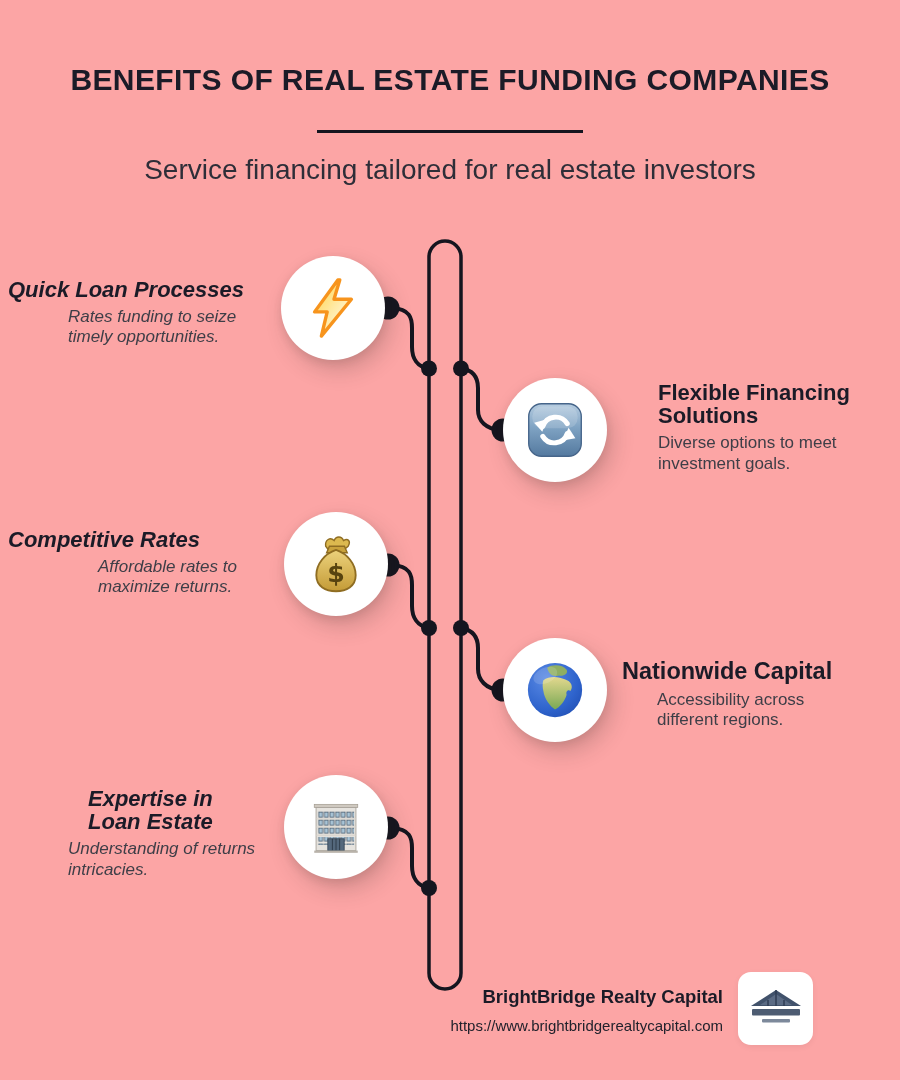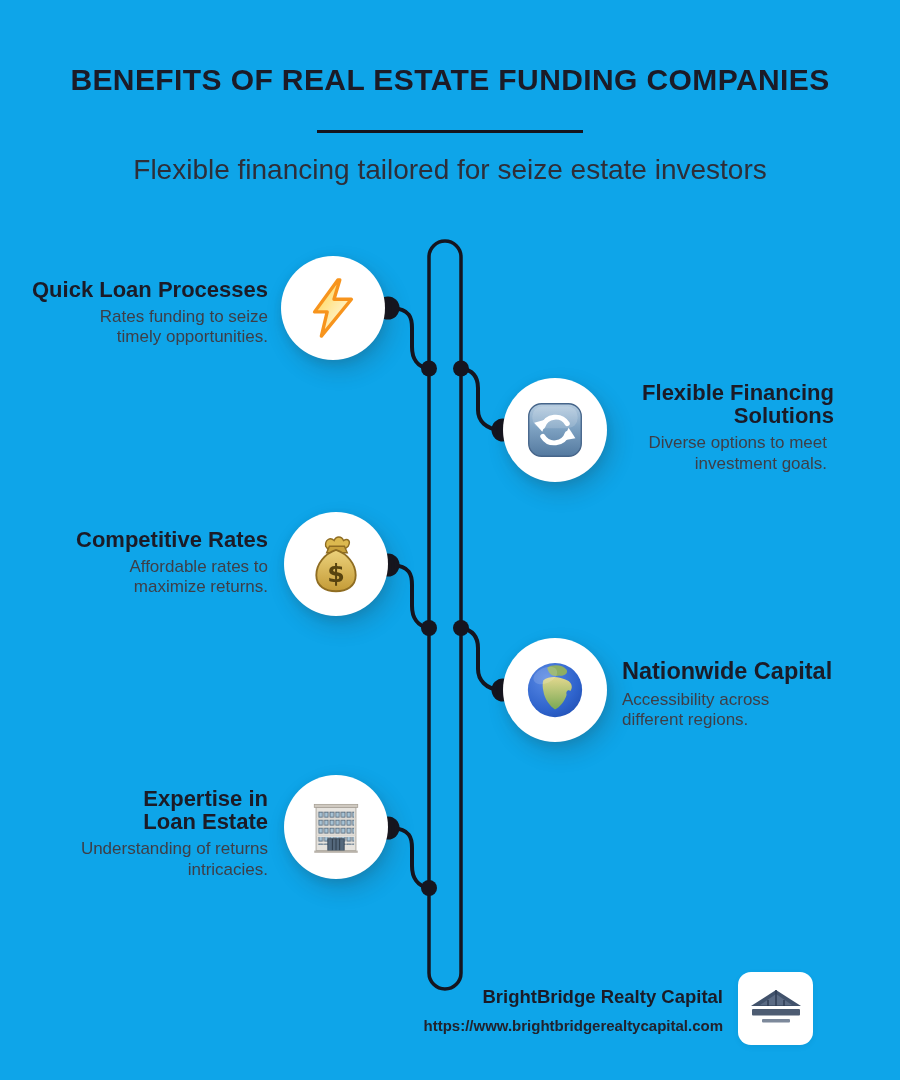--- a/index.html
+++ b/index.html
@@ -1,17 +1,17 @@
 <!DOCTYPE html>
 <html><head>
 <meta charset="utf-8">
 <style>
   html,body{margin:0;padding:0;background:#e5e2df;}
   .canvas{
-    position:relative;width:900px;height:1080px;background:#0ea5e9;
+    position:relative;width:900px;height:1080px;background:#fca5a5;
     font-family:"Liberation Sans",sans-serif;overflow:hidden;color:#1b1b27;
   }
   
   .page-title{
     position:absolute;top:63px;left:0;width:900px;text-align:center;
     font-size:30px;font-weight:800;letter-spacing:.4px;color:#1b1b27;
   }
   .title-divider{position:absolute;top:130px;left:317px;width:266px;height:3px;background:#15151f;}
   .page-subtitle{
     position:absolute;top:154px;left:0;width:900px;text-align:center;
@@ -24,53 +24,53 @@
     position:absolute;width:104px;height:104px;border-radius:50%;background:#ffffff;
     box-shadow:6px 10px 22px rgba(45,40,34,.20),0 3px 8px rgba(45,40,34,.10);
     display:flex;align-items:center;justify-content:center;
   }
   .c1{left:281px;top:256px}.c2{left:503px;top:378px}.c3{left:284px;top:512px}
   .c4{left:503px;top:638px}.c5{left:284px;top:775px}
   
   .benefit{position:absolute;}
   .benefit .b-title{font-weight:800;font-size:22px;line-height:1.05;color:#1b1b27;}
   .benefit .b-desc{margin-top:6px;font-size:17px;line-height:1.2;color:#3e3e47;}
-  .b-right-align{text-align:right;}
+  .b-right-align{font-style:italic;}
   .b-left-align{text-align:left;}
   .item1{top:278px;right:632px;width:260px;}
   .item1 .b-desc{width:200px;margin-left:auto;}
-  .item2{top:381px;left:622px;width:240px;text-align:right;}
+  .item2{top:381px;left:658px;width:240px;}
   .item2 .b-title{width:212px;}
   .item2 .b-desc{width:205px;}
   .item3{top:528px;right:632px;width:260px;}
   .item3 .b-desc{width:170px;margin-left:auto;}
   .item4{top:659px;left:622px;width:260px;}
   .item4 .b-title{font-size:23.5px;}
-  .item4 .b-desc{width:180px;}
+  .item4 .b-desc{width:180px;margin-left:35px;}
   .item5{top:787px;right:632px;width:260px;}
   .item5 .b-title{width:180px;margin-left:auto;}
   .item5 .b-desc{width:200px;margin-left:auto;}
   
   .footer-text{position:absolute;top:986px;right:177px;text-align:right;}
   .brand-name{font-size:18.5px;font-weight:800;color:#1b1b27;}
-  .brand-url{margin-top:9px;font-size:15px;font-weight:700;color:#22222c;}
+  .brand-url{margin-top:9px;font-size:15px;font-weight:400;color:#22222c;}
   .logo-box{
     position:absolute;left:738px;top:972px;width:75px;height:73px;background:#ffffff;
     border-radius:13px;display:flex;align-items:center;justify-content:center;
     box-shadow:0 2px 6px rgba(0,0,0,.06);
   }
 </style>
 </head>
 <body>
 
 <div class="canvas">
 
   <div class="page-title">BENEFITS OF REAL ESTATE FUNDING COMPANIES</div>
   <div class="title-divider"></div>
-  <div class="page-subtitle">Flexible financing tailored for seize estate investors</div>
+  <div class="page-subtitle">Service financing tailored for real estate investors</div>
 
   <svg class="track-svg" viewBox="0 0 900 1080">
     <rect x="429" y="241" width="32" height="748" rx="16" fill="none" stroke="#15151f" stroke-width="3.5"></rect>
 
     <path d="M392 308 C410 309 412 318 412 328 L412 347 C412 358 417 367 429 368.5" fill="none" stroke="#15151f" stroke-width="4" stroke-linecap="round"></path>
     <path d="M461 368.5 C473 370 478 377 478 388 L478 410 C478 421 486 429 500 430" fill="none" stroke="#15151f" stroke-width="4" stroke-linecap="round"></path>
     <path d="M392 565 C410 566 412 575 412 585 L412 606 C412 617 417 626 429 628" fill="none" stroke="#15151f" stroke-width="4" stroke-linecap="round"></path>
     <path d="M461 628 C473 630 478 637 478 648 L478 669 C478 680 486 689 500 690" fill="none" stroke="#15151f" stroke-width="4" stroke-linecap="round"></path>
     <path d="M392 828 C410 829 412 838 412 848 L412 866 C412 877 417 886 429 888" fill="none" stroke="#15151f" stroke-width="4" stroke-linecap="round"></path>
 

